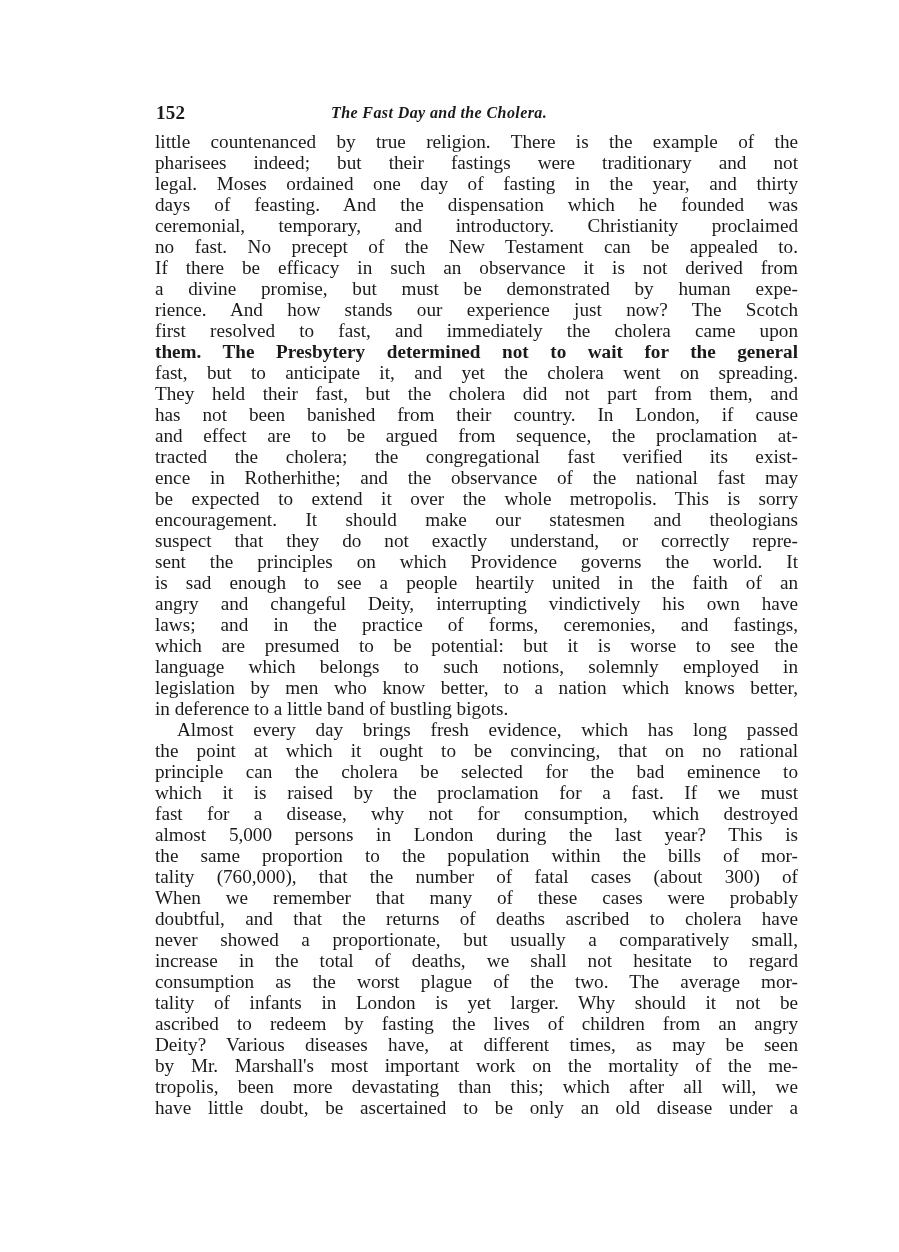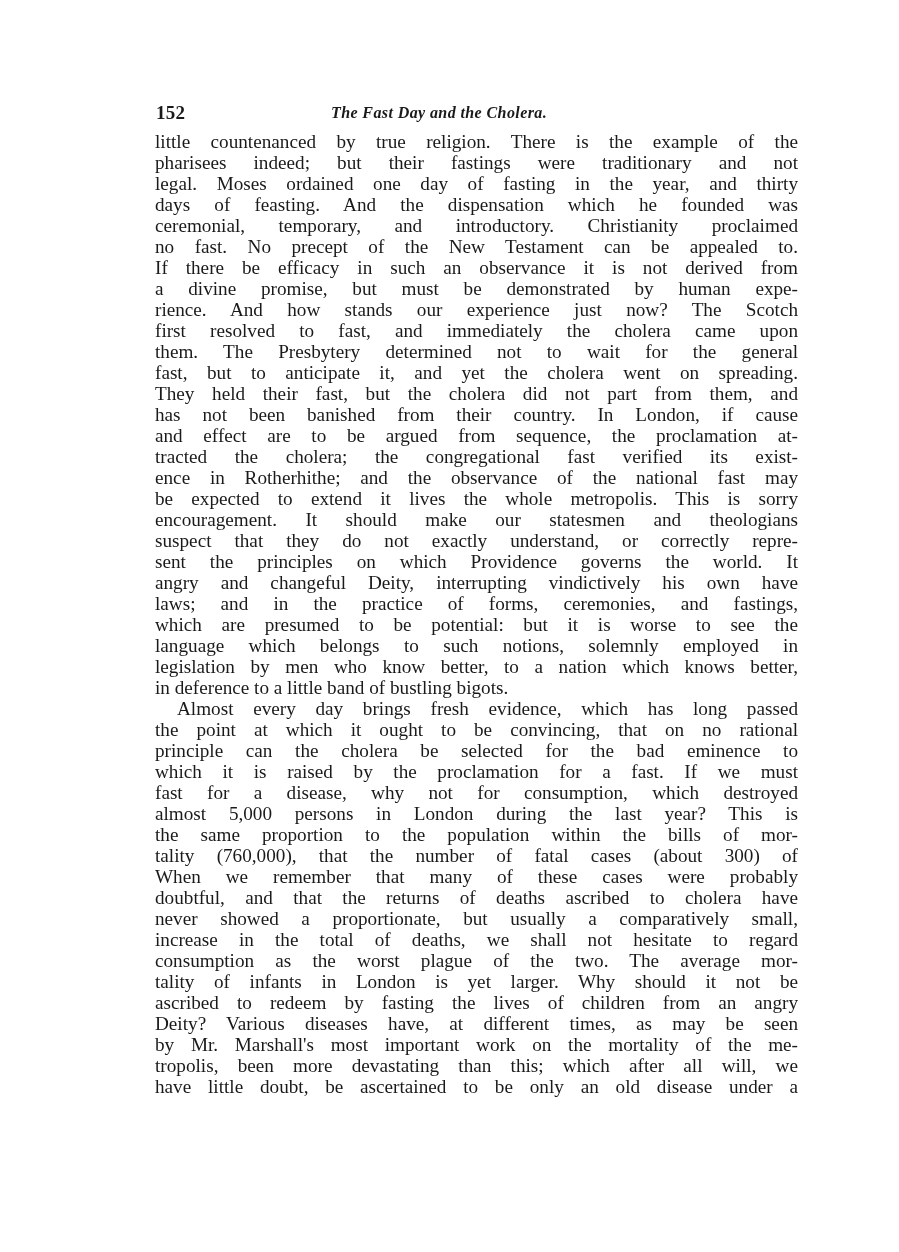--- a/index.html
+++ b/index.html
@@ -92,31 +92,32 @@
       <span class="line" style="white-space: normal; overflow: hidden;">little countenanced by true religion.  There is the example of the</span>
       <span class="line" style="white-space: normal; overflow: hidden;">pharisees indeed; but their fastings were traditionary and not</span>
       <span class="line" style="white-space: normal; overflow: hidden;">legal.  Moses ordained one day of fasting in the year, and thirty</span>
       <span class="line" style="white-space: normal; overflow: hidden;">days of feasting.  And the dispensation which he founded was</span>
       <span class="line" style="white-space: normal; overflow: hidden;">ceremonial, temporary, and introductory.  Christianity proclaimed</span>
       <span class="line" style="white-space: normal; overflow: hidden;">no fast.  No precept of the New Testament can be appealed to.</span>
       <span class="line" style="white-space: normal; overflow: hidden;">If there be efficacy in such an observance it is not derived from</span>
       <span class="line" style="white-space: normal; overflow: hidden;">a divine promise, but must be demonstrated by human expe-</span>
       <span class="line" style="white-space: normal; overflow: hidden;">rience.  And how stands our experience just now?  The Scotch</span>
       <span class="line" style="white-space: normal; overflow: hidden;">first resolved to fast, and immediately the cholera came upon</span>
-      <span class="line" style="white-space: normal; overflow: hidden;">them.  The Presbytery determined not to wait for the general</span>
+      <span class="line" style="white-space: normal; overflow: hidden; font-weight: bold;">them.  The Presbytery determined not to wait for the general</span>
       <span class="line" style="white-space: normal; overflow: hidden;">fast, but to anticipate it, and yet the cholera went on spreading.</span>
       <span class="line" style="white-space: normal; overflow: hidden;">They held their fast, but the cholera did not part from them, and</span>
       <span class="line" style="white-space: normal; overflow: hidden;">has not been banished from their country.  In London, if cause</span>
       <span class="line" style="white-space: normal; overflow: hidden;">and effect are to be argued from sequence, the proclamation at-</span>
       <span class="line" style="white-space: normal; overflow: hidden;">tracted the cholera; the congregational fast verified its exist-</span>
       <span class="line" style="white-space: normal; overflow: hidden;">ence in Rotherhithe; and the observance of the national fast may</span>
-      <span class="line" style="white-space: normal; overflow: hidden;">be expected to extend it lives the whole metropolis.  This is sorry</span>
+      <span class="line" style="white-space: normal; overflow: hidden;">be expected to extend it over the whole metropolis.  This is sorry</span>
       <span class="line" style="white-space: normal; overflow: hidden;">encouragement.  It should make our statesmen and theologians</span>
       <span class="line" style="white-space: normal; overflow: hidden;">suspect that they do not exactly understand, or correctly repre-</span>
       <span class="line" style="white-space: normal; overflow: hidden;">sent the principles on which Providence governs the world.  It</span>
+      <span class="line" style="white-space: normal; overflow: hidden;">is sad enough to see a people heartily united in the faith of an</span>
       <span class="line" style="white-space: normal; overflow: hidden;">angry and changeful Deity, interrupting vindictively his own have</span>
       <span class="line" style="white-space: normal; overflow: hidden;">laws; and in the practice of forms, ceremonies, and fastings,</span>
       <span class="line" style="white-space: normal; overflow: hidden;">which are presumed to be potential: but it is worse to see the</span>
       <span class="line" style="white-space: normal; overflow: hidden;">language which belongs to such notions, solemnly employed in</span>
       <span class="line" style="white-space: normal; overflow: hidden;">legislation by men who know better, to a nation which knows better,</span>
       <span class="line para-end" style="white-space: normal; overflow: hidden;">in deference to a little band of bustling bigots.</span>
     </div>
 
     <div>
       <span class="line indent" style="white-space: normal; overflow: hidden;">Almost every day brings fresh evidence, which has long passed</span>

